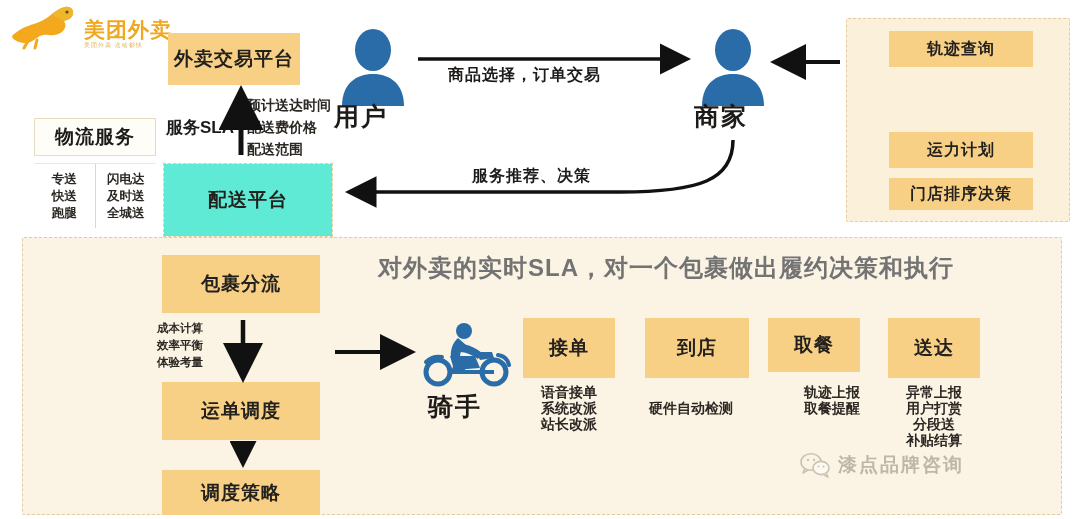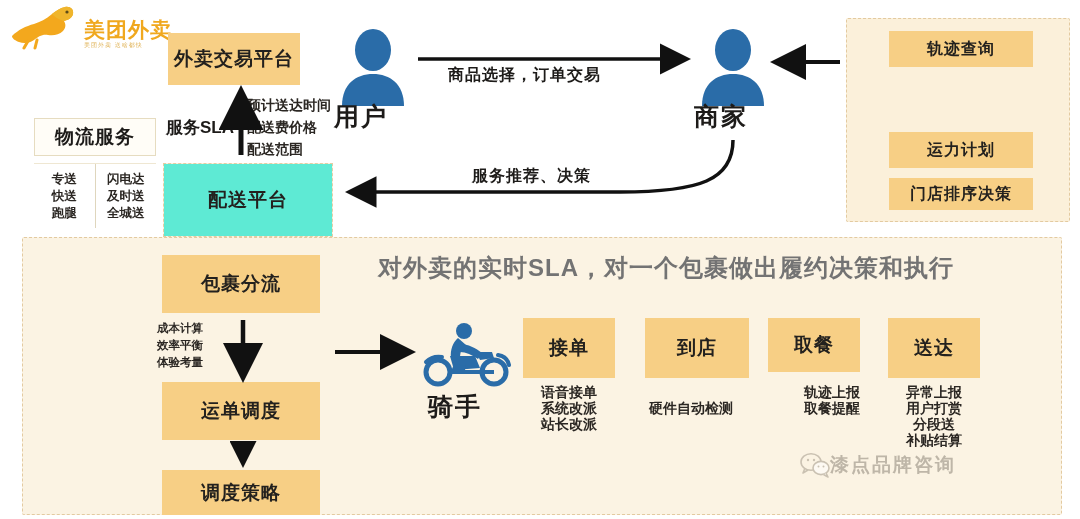--- a/index.html
+++ b/index.html
@@ -122,21 +122,21 @@
   .big-head {
     left: 378px; top: 252px; width: 660px;
     font-size: 24px; font-weight: bold; color: #737373;
     letter-spacing: 1px;
     white-space: nowrap;
   }
 
   
   .watermark {
     left: 800px; top: 452px;
-    display: flex; align-items: center; 
+    display: flex; align-items: center; gap: 8px;
     opacity: 0.55;
   }
   .wm-text {
     font-size: 19px; font-weight: bold;
     color: #8d8578;
     letter-spacing: 2px;
   }
   .wm-icon { width: 30px; height: 26px; }
 
   

